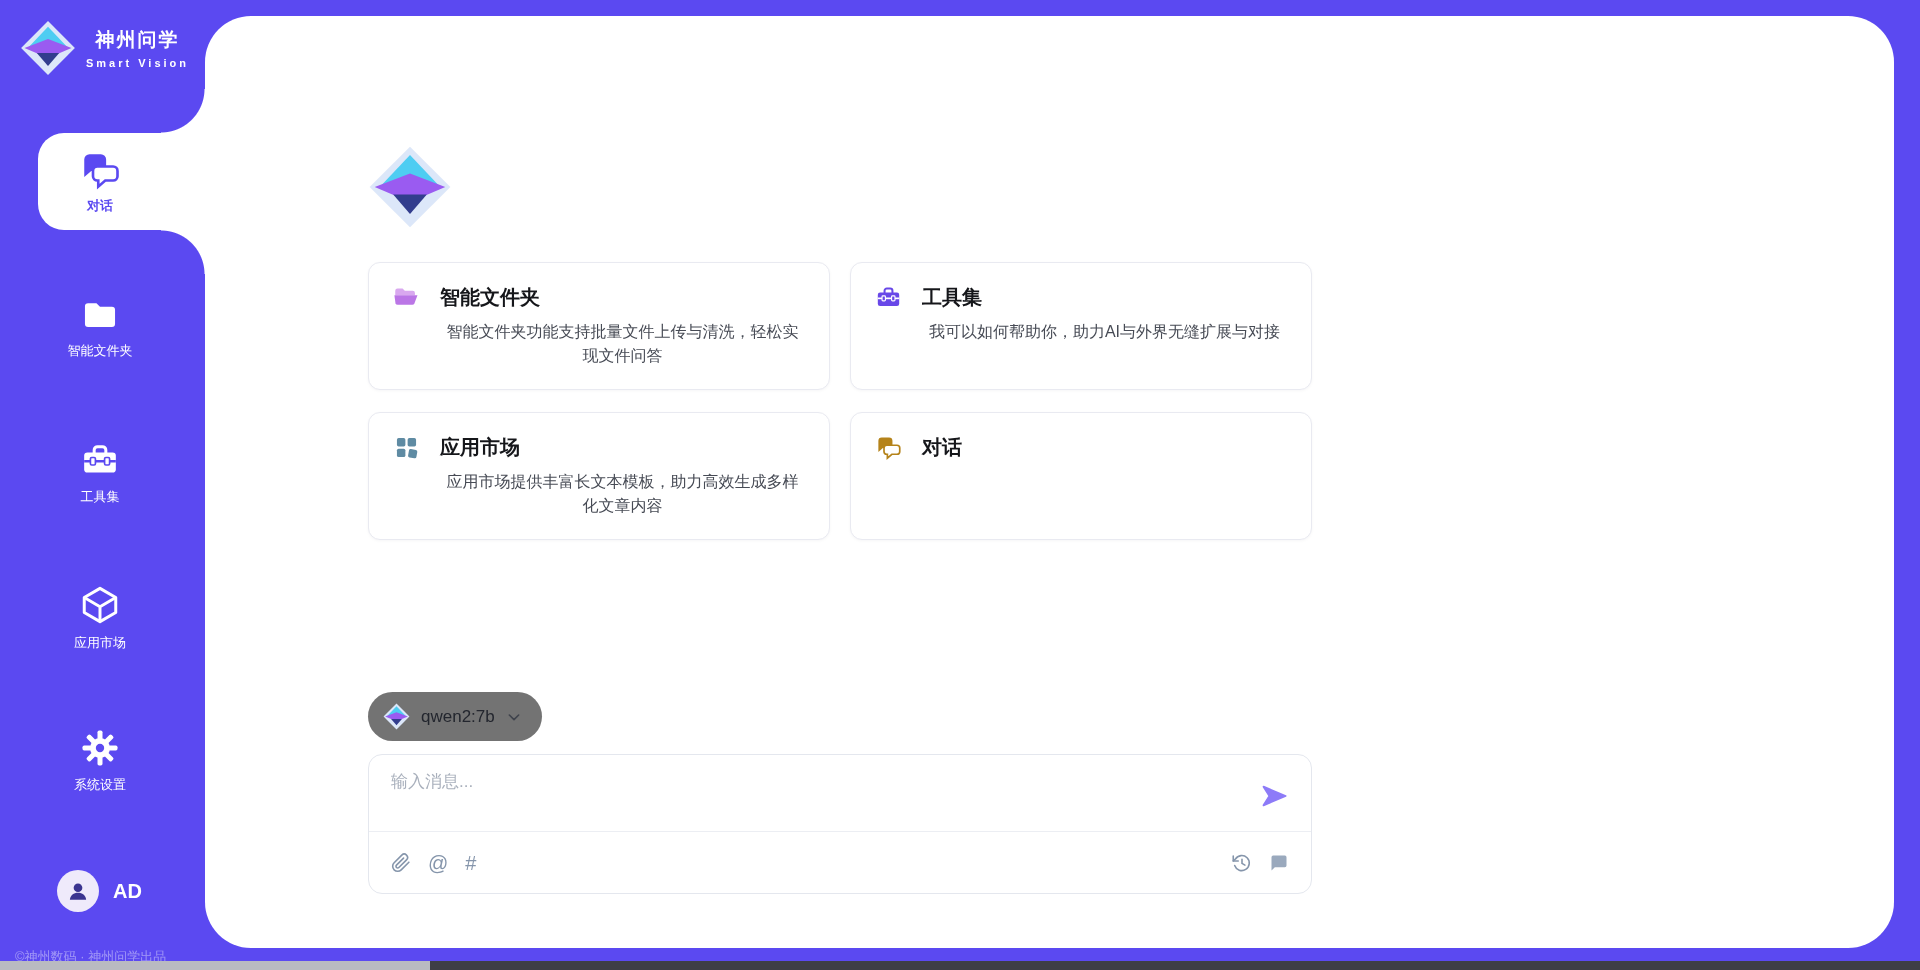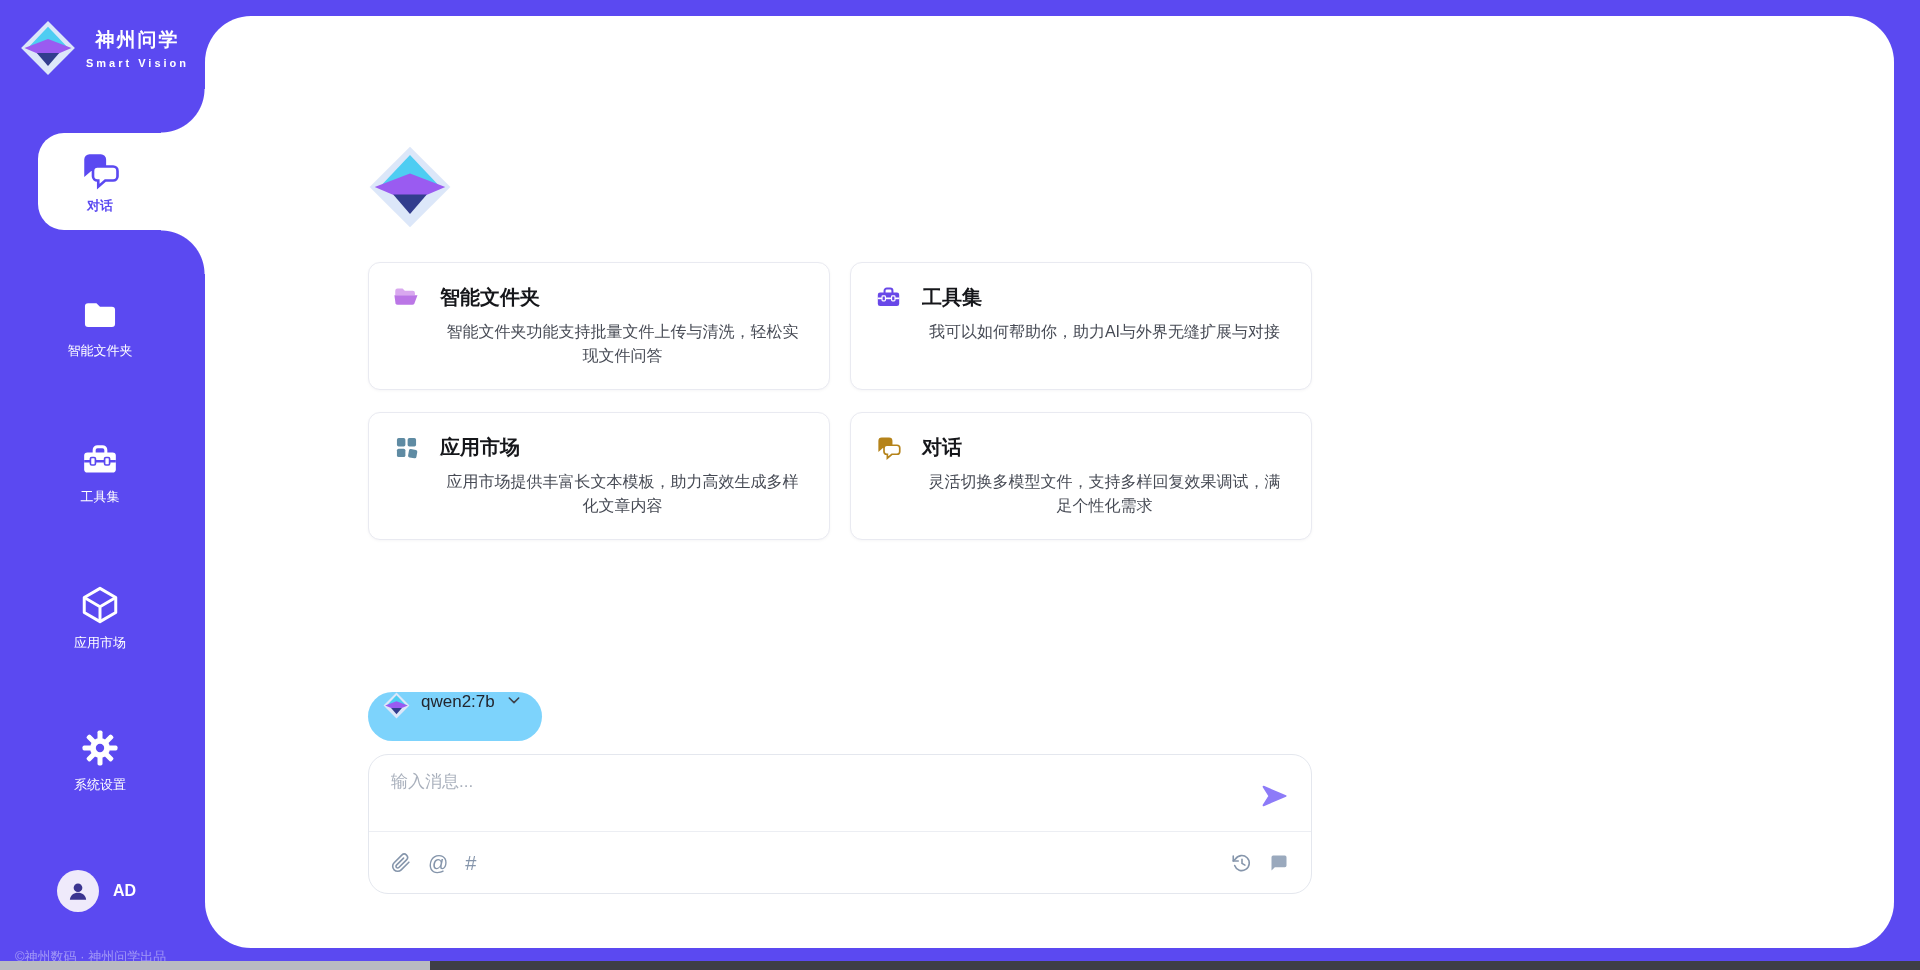--- a/index.html
+++ b/index.html
@@ -29,21 +29,21 @@
   .fillet-bottom { top:230px; background:radial-gradient(circle at 0 100%, #5b49f1 43px, #fff 44px); }
 
   .nav-item { position:absolute; left:35px; width:130px; display:flex; flex-direction:column;
               align-items:center; gap:8px; cursor:pointer; }
   .nav-item .nav-label { color:#fff; font-size:13px; white-space:nowrap; }
   .ni-1 { top:296px; } .ni-2 { top:440px; } .ni-3 { top:584px; } .ni-4 { top:728px; }
 
   .user { position:absolute; left:57px; top:870px; display:flex; align-items:center; gap:14px; cursor:pointer; }
   .avatar { width:42px; height:42px; border-radius:50%; background:#efeafb;
             display:flex; align-items:center; justify-content:center; }
-  .user-name { color:#fff; font-size:16px; font-weight:600; }
+  .user-name { color:#fff; font-size:20px; font-weight:600; }
 
   .side-footer { position:absolute; left:15px; top:948px; font-size:13px;
                  color:rgba(255,255,255,.42); white-space:nowrap; }
 
   
   .column { position:absolute; left:368px; top:0; width:944px; height:932px; }
 
   .greeting { position:absolute; left:0; top:145px; display:flex; align-items:center; gap:20px; }
   .greeting-gem { width:84px; height:84px; }
   .greeting h1 { font-size:29px; font-weight:bold; color:#15161a; letter-spacing:.5px; }
@@ -51,27 +51,27 @@
   .cards { position:absolute; left:0; top:262px; width:944px; display:grid;
            grid-template-columns:462px 462px; gap:22px 20px; }
   .card { height:128px; background:#fff; border:1px solid #e9eaf1; border-radius:12px;
           padding:21px 24px; cursor:pointer; box-shadow:0 1px 3px rgba(25,28,60,.04); }
   .card-head { display:flex; align-items:center; gap:20px; }
   .card-icon { width:27px; height:27px; flex:none; }
   .card h3 { font-size:20px; font-weight:bold; color:#15161a; }
   .card p { margin:9px 0 0 47px; font-size:16px; color:#474b55; line-height:1.5;text-align:center; }
 
   .model-pill { position:absolute; left:0; top:692px; height:49px; border:none; cursor:pointer;
-                border-radius:25px; background:#7dd3fc; display:flex; 
+                border-radius:25px; background:#737373; display:flex; align-items:center;
                 gap:11px; padding:0 20px 0 15px; }
   .pill-gem { width:27px; height:27px; }
   .pill-label { font-size:17px; color:#23262e; }
 
   .composer { position:absolute; left:0; top:754px; width:944px; height:140px; background:#fff;
-              border:1.5px solid #e4e7ee; border-radius:20px; }
+              border:1.5px solid #e4e7ee; border-radius:14px; }
   .msg-input { position:absolute; left:22px; top:17px; width:820px; border:none; outline:none;
                font-size:17px; color:#333; background:transparent; font-family:inherit; }
   .msg-input::placeholder { color:#a9b0bc; }
   .send-btn { position:absolute; right:22px; top:27px; width:30px; height:30px; background:none;
               border:none; padding:0; cursor:pointer; }
   .composer-divider { position:absolute; left:0; right:0; top:76px; height:1px; background:#eceef3; }
   .tools { position:absolute; left:22px; right:22px; top:77px; height:62px;
            display:flex; align-items:center; justify-content:space-between; }
   .tools-left, .tools-right { display:flex; align-items:center; gap:17px; }
   .tool-btn { background:none; border:none; padding:0; cursor:pointer; color:#8595ab;
@@ -230,21 +230,20 @@
       </div>
 
       <div class="card">
         <div class="card-head">
           <svg class="card-icon" viewBox="0 0 48 48">
             <path d="M6 12a6 6 0 0 1 6-6h13a6 6 0 0 1 6 6v7a6 6 0 0 1-6 6H14l-8 7Z" fill="#b5831a"></path>
             <path d="M21 20a5 5 0 0 0-5 5v6a5 5 0 0 0 5 5h1v7l8-7h9a5 5 0 0 0 5-5v-6a5 5 0 0 0-5-5z" fill="#fff" stroke="#b5831a" stroke-width="3"></path>
           </svg>
           <h3>对话</h3>
         </div>
-        <p>灵活切换多模型文件，支持多样回复效果调试，满足个性化需求</p>
       </div>
     </div>
 
     <button class="model-pill">
       <svg class="pill-gem" viewBox="0 0 100 100">
           <use href="#gem"></use>
         </svg>
       <span class="pill-label">qwen2:7b</span>
       <svg width="16" height="16" viewBox="0 0 24 24">
         <polyline points="5 9 12 16 19 9" fill="none" stroke="#3f434c" stroke-width="2.4" stroke-linecap="round" stroke-linejoin="round"></polyline>

